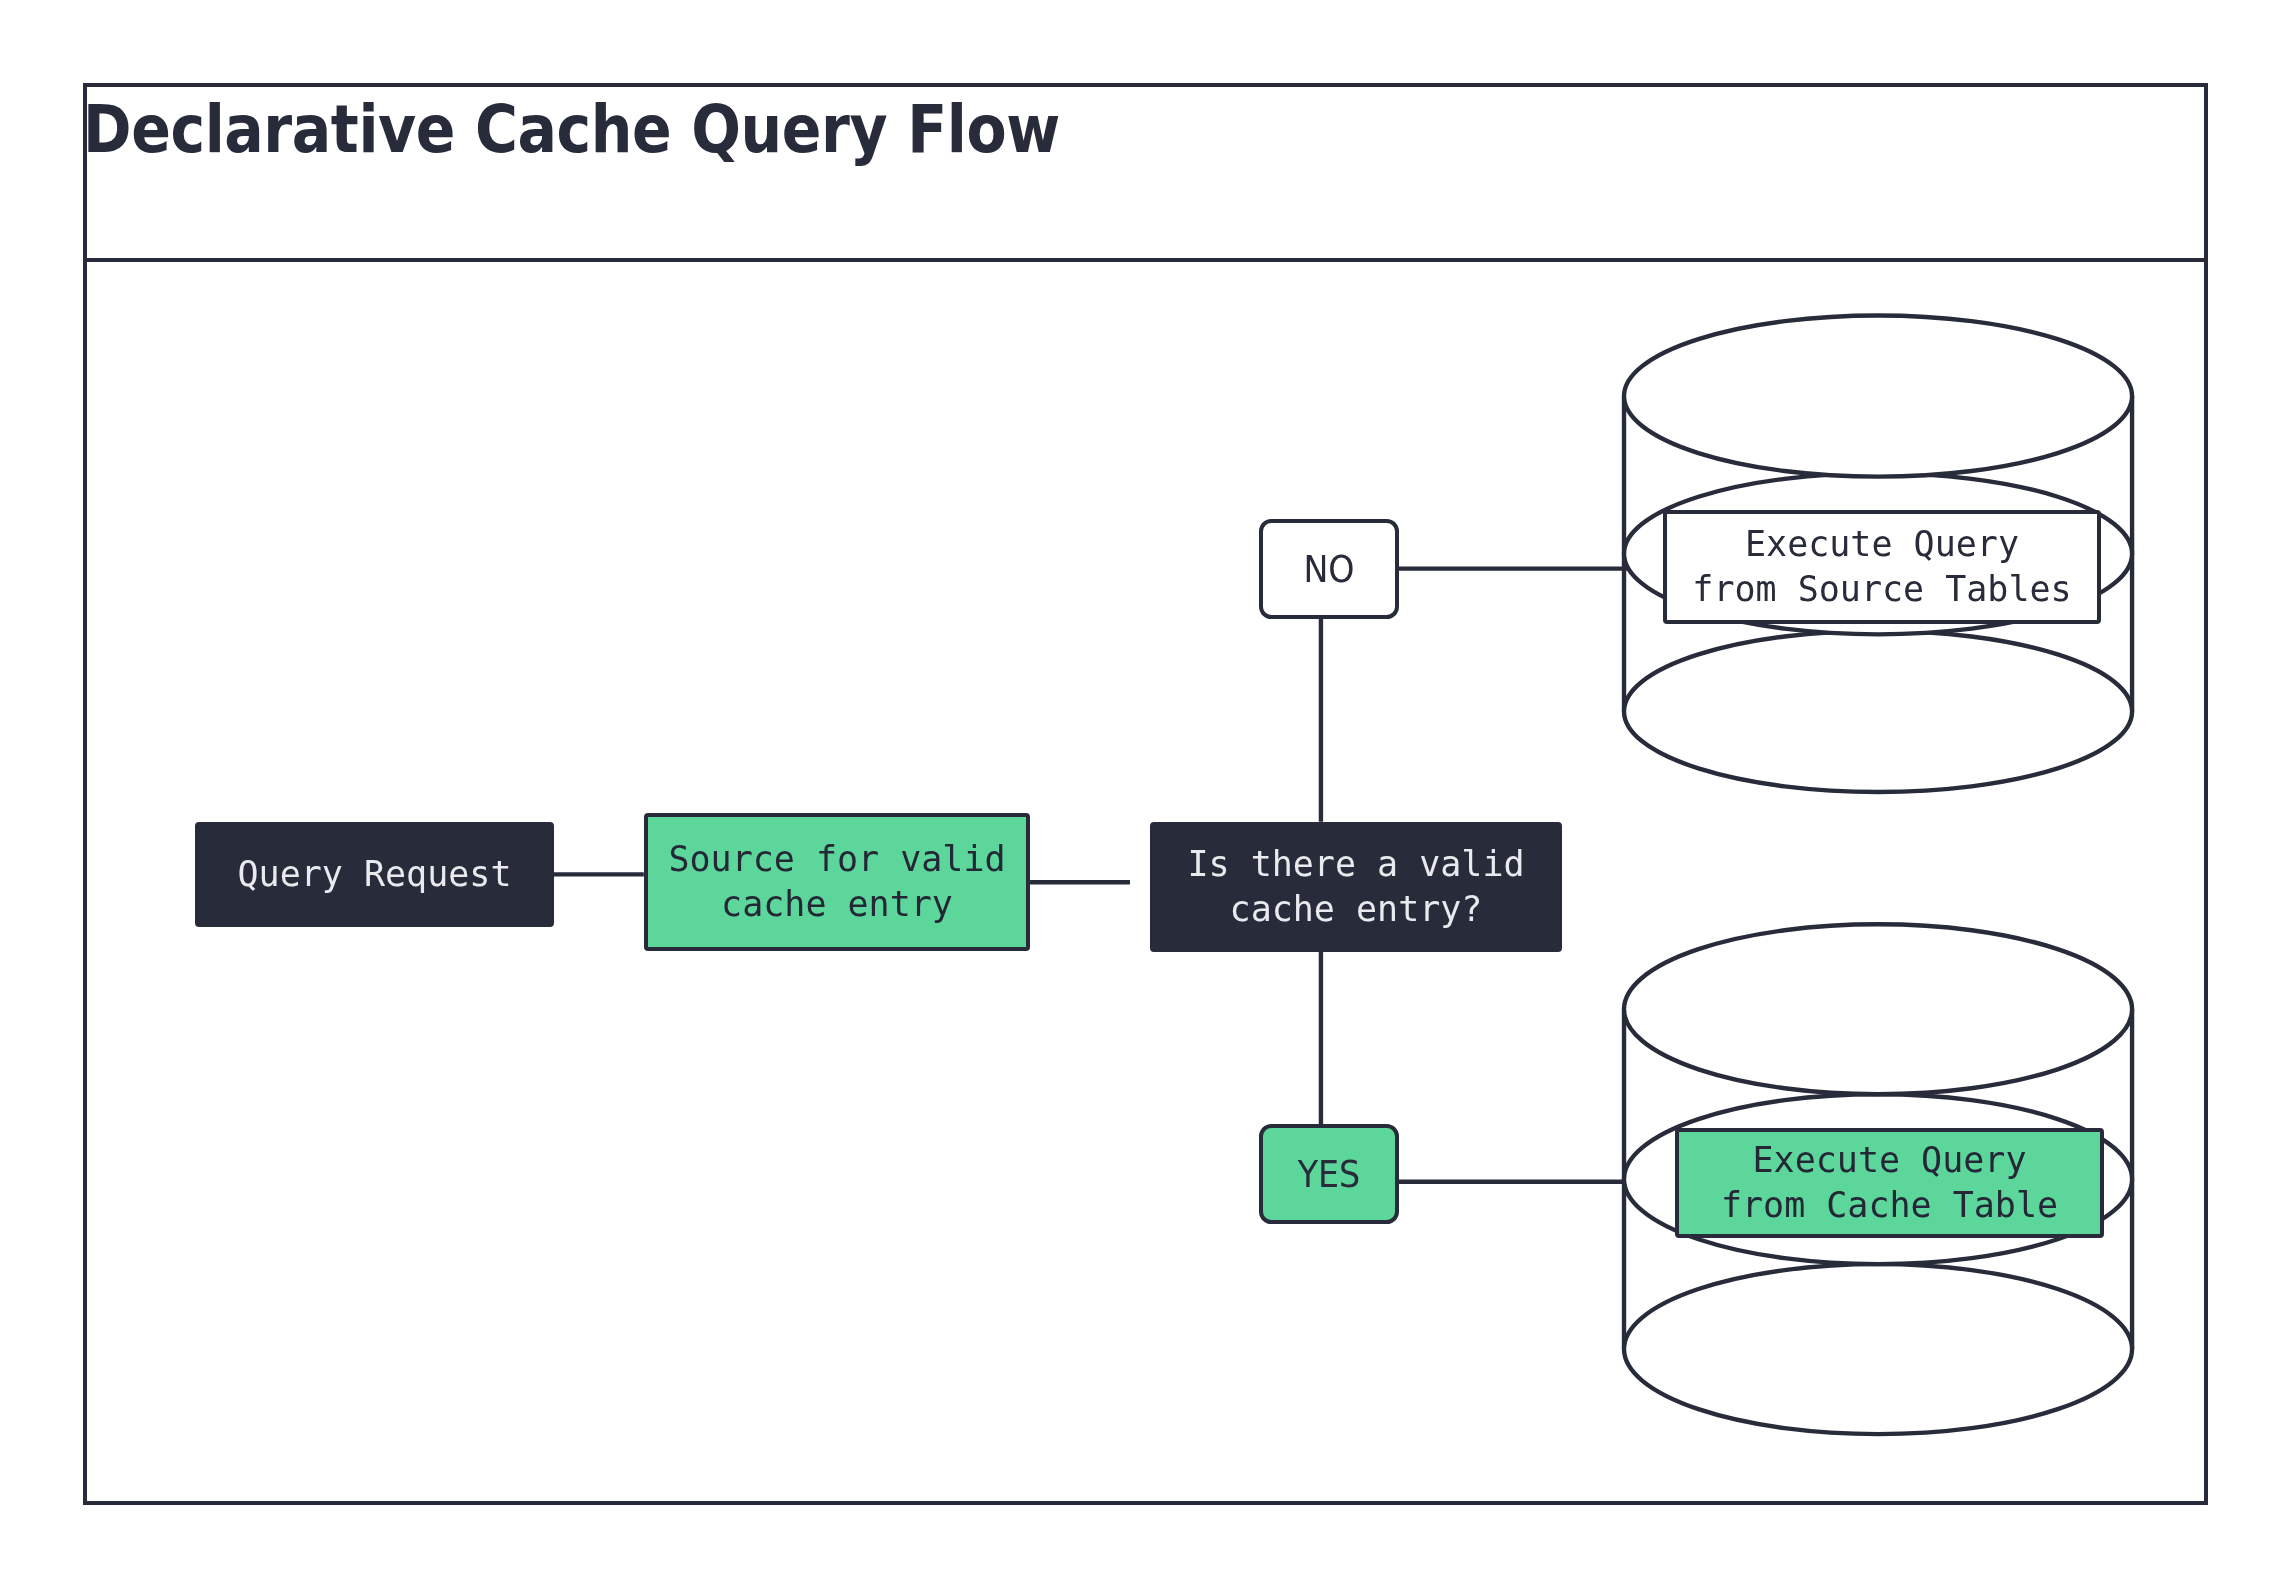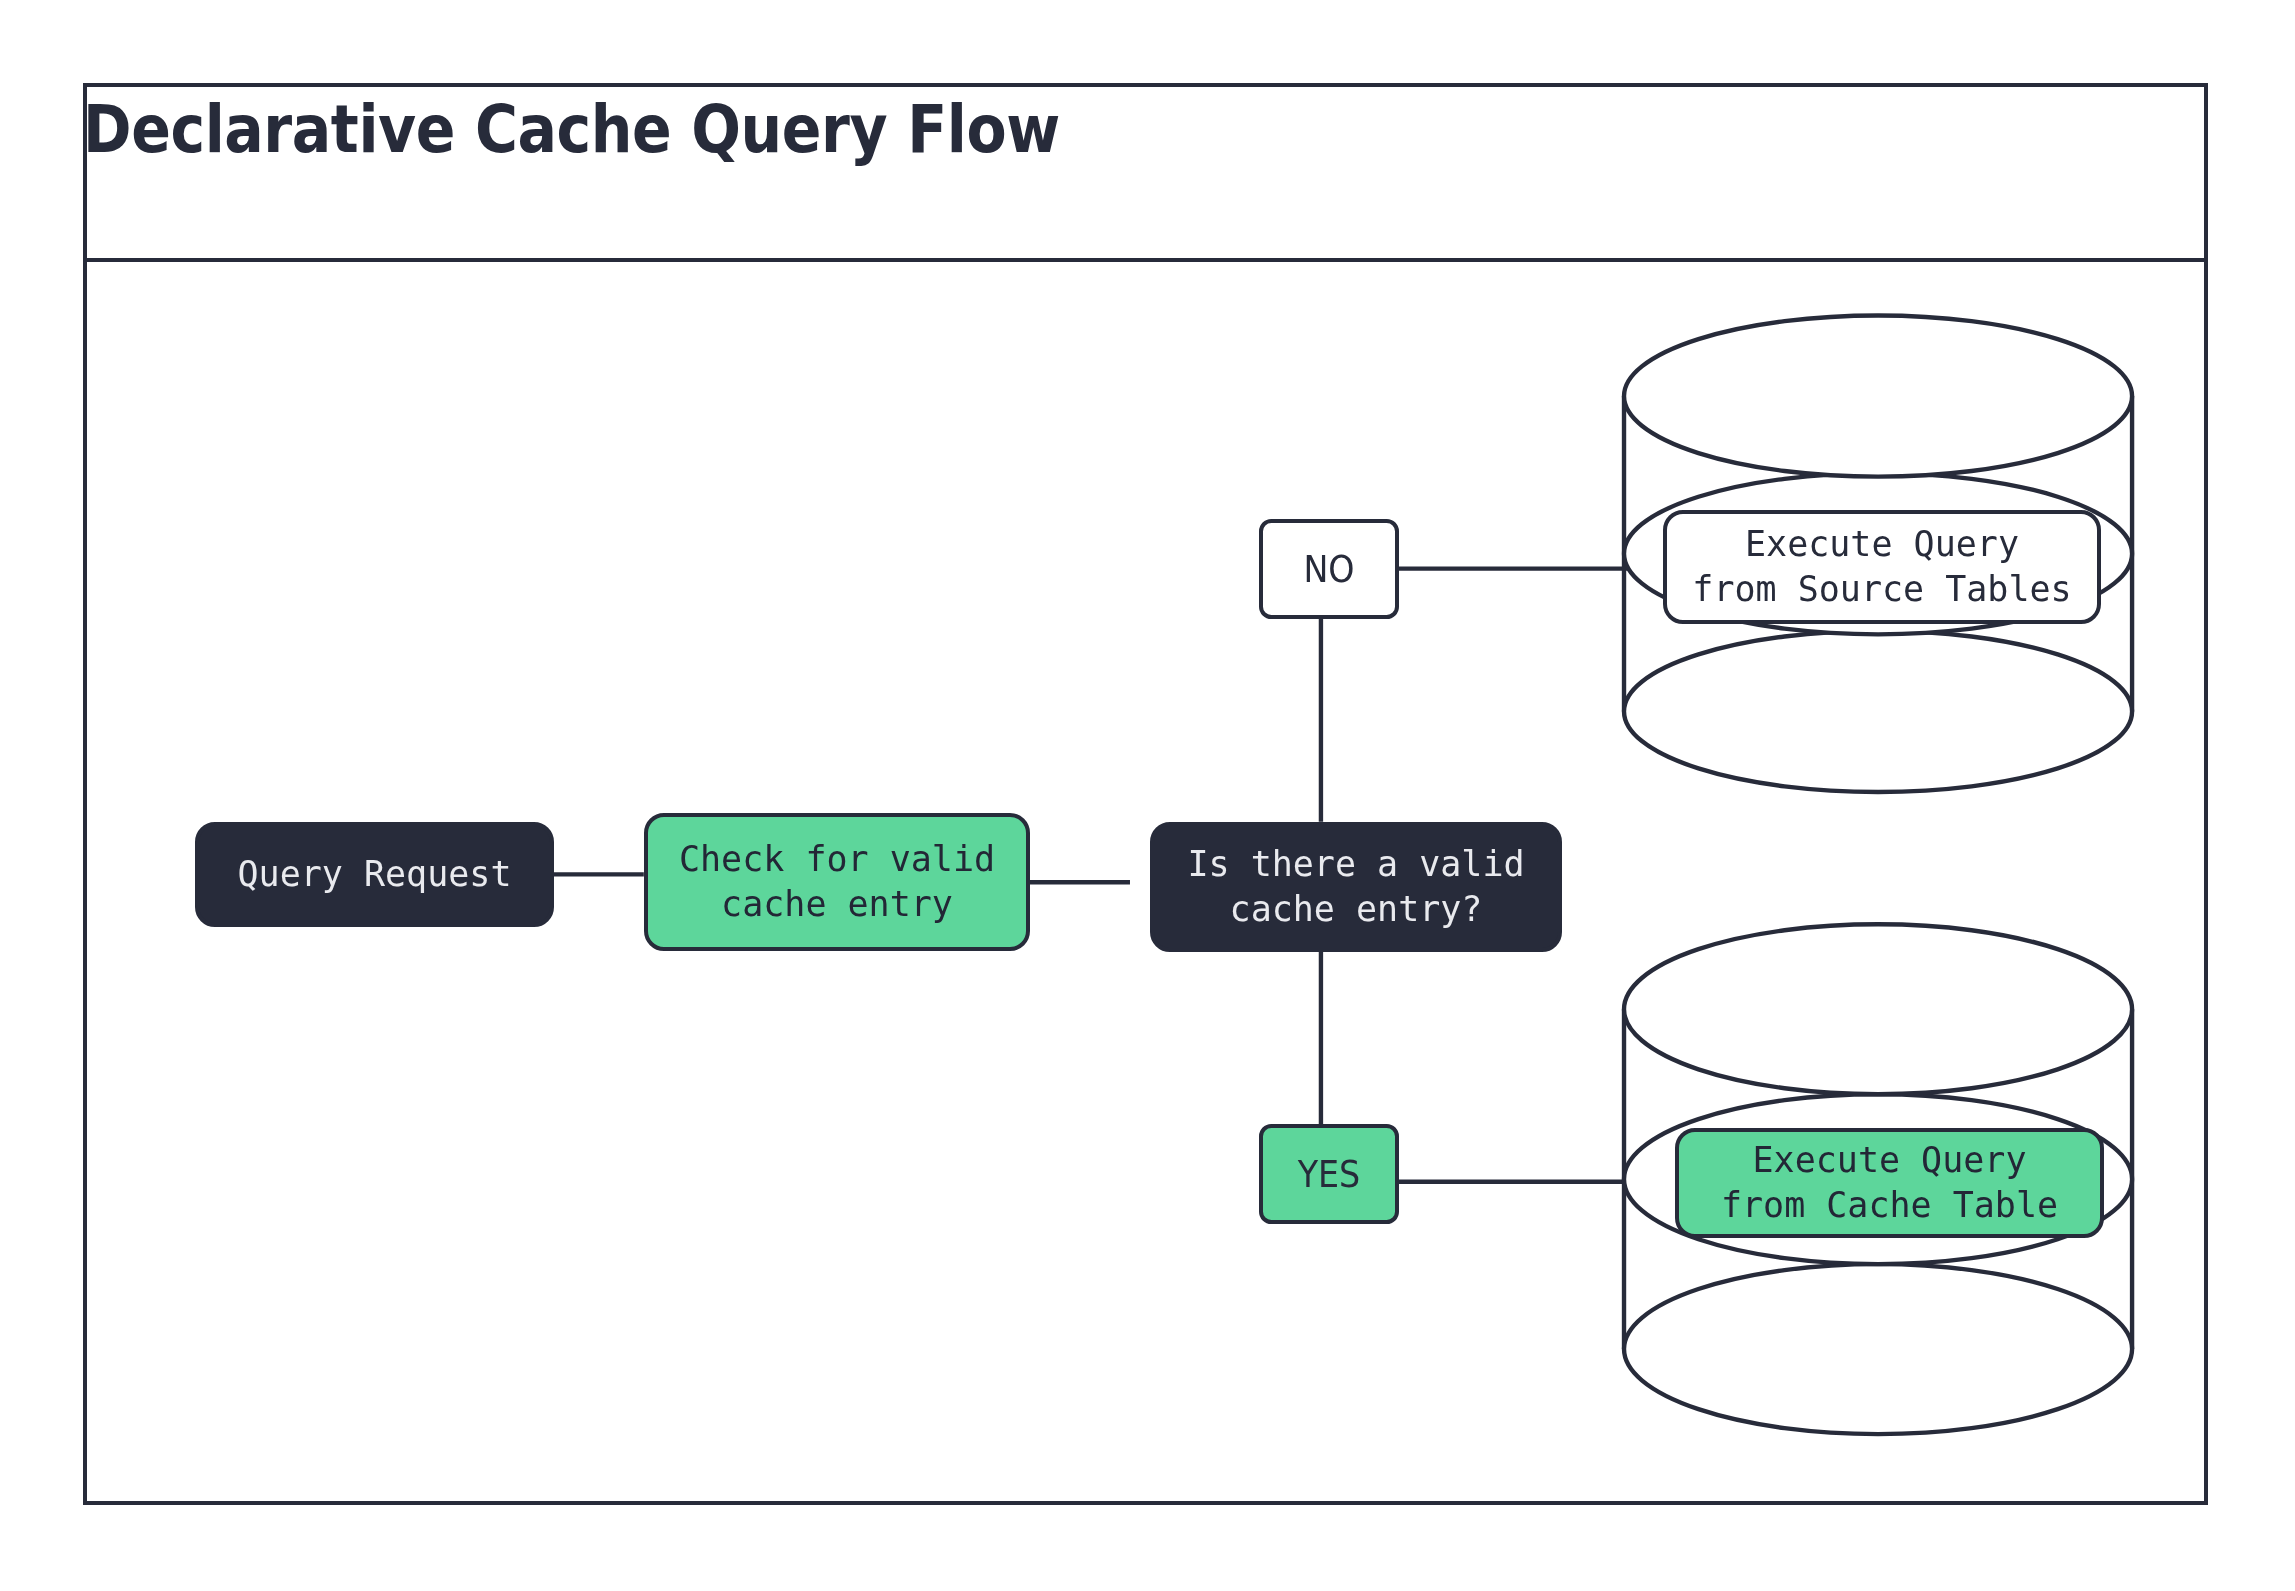--- a/index.html
+++ b/index.html
@@ -65,21 +65,21 @@
   }
 
   
   .node {
     position: absolute;
     box-sizing: border-box;
     display: flex;
     align-items: center;
     justify-content: center;
     text-align: center;
-    border-radius: 20px;
+    border-radius: 4px;
     font-family: "DejaVu Sans Mono", "Liberation Mono", monospace;
     font-size: 35px;
     line-height: 1.28;
     white-space: pre-line;
     z-index: 5;
   }
   .node.dark {
     background: #272B3A;
     color: #E9EAEE;
     border: 4.4px solid #272B3A;
@@ -164,21 +164,21 @@
       <line x1="1854" y1="1152" x2="1854" y2="1540" stroke="#272B3A"></line>
       <line x1="2434" y1="1152" x2="2434" y2="1540" stroke="#272B3A"></line>
       <ellipse cx="2144" cy="1540" rx="290" ry="97" fill="#ffffff"></ellipse>
       <ellipse cx="2144" cy="1346" rx="290" ry="97" fill="#ffffff"></ellipse>
       <ellipse cx="2144" cy="1152" rx="290" ry="97" fill="#ffffff"></ellipse>
     </g>
   </svg>
 
   <div id="node-query-request" class="node dark">Query Request</div>
 
-  <div id="node-check-cache" class="node green">Check for valid
+  <div id="node-check-cache" class="node green">Source for valid
 cache entry</div>
 
   <div id="node-decision" class="node dark">Is there a valid
 cache entry?</div>
 
   <div id="label-no" class="branch-label white">NO</div>
 
   <div id="label-yes" class="branch-label green">YES</div>
 
   <div id="node-source-exec" class="node white">Execute Query

